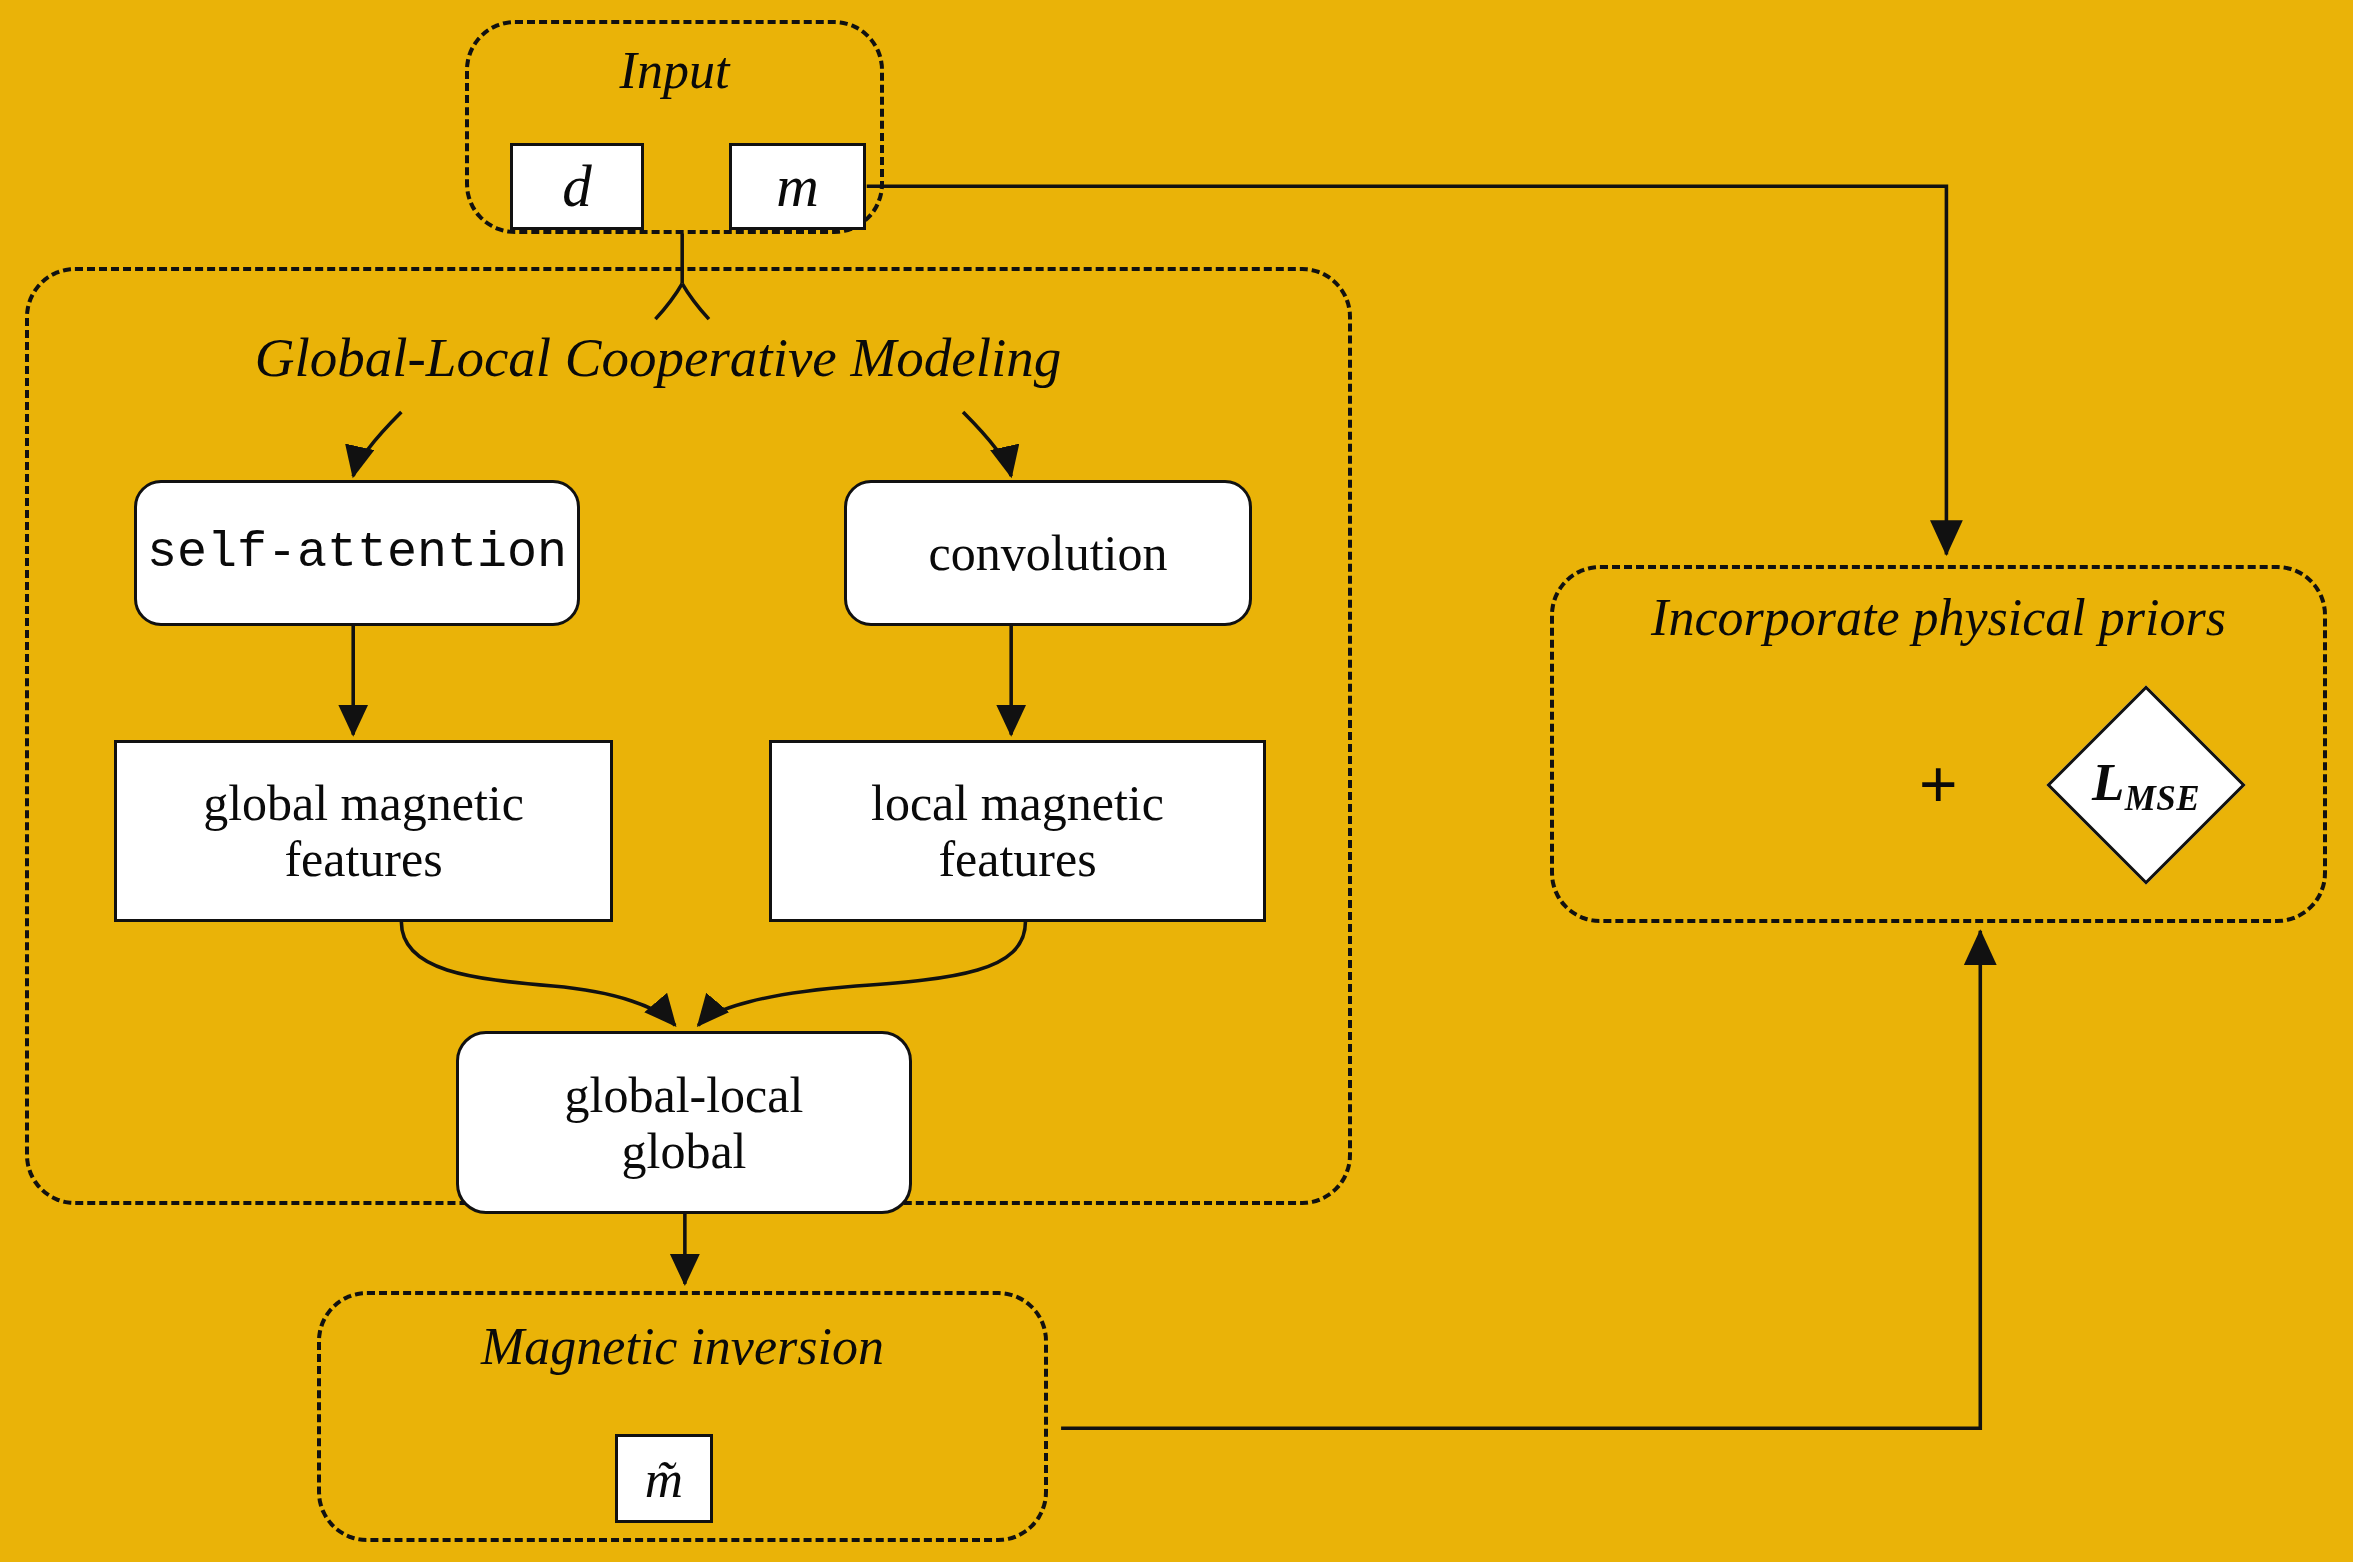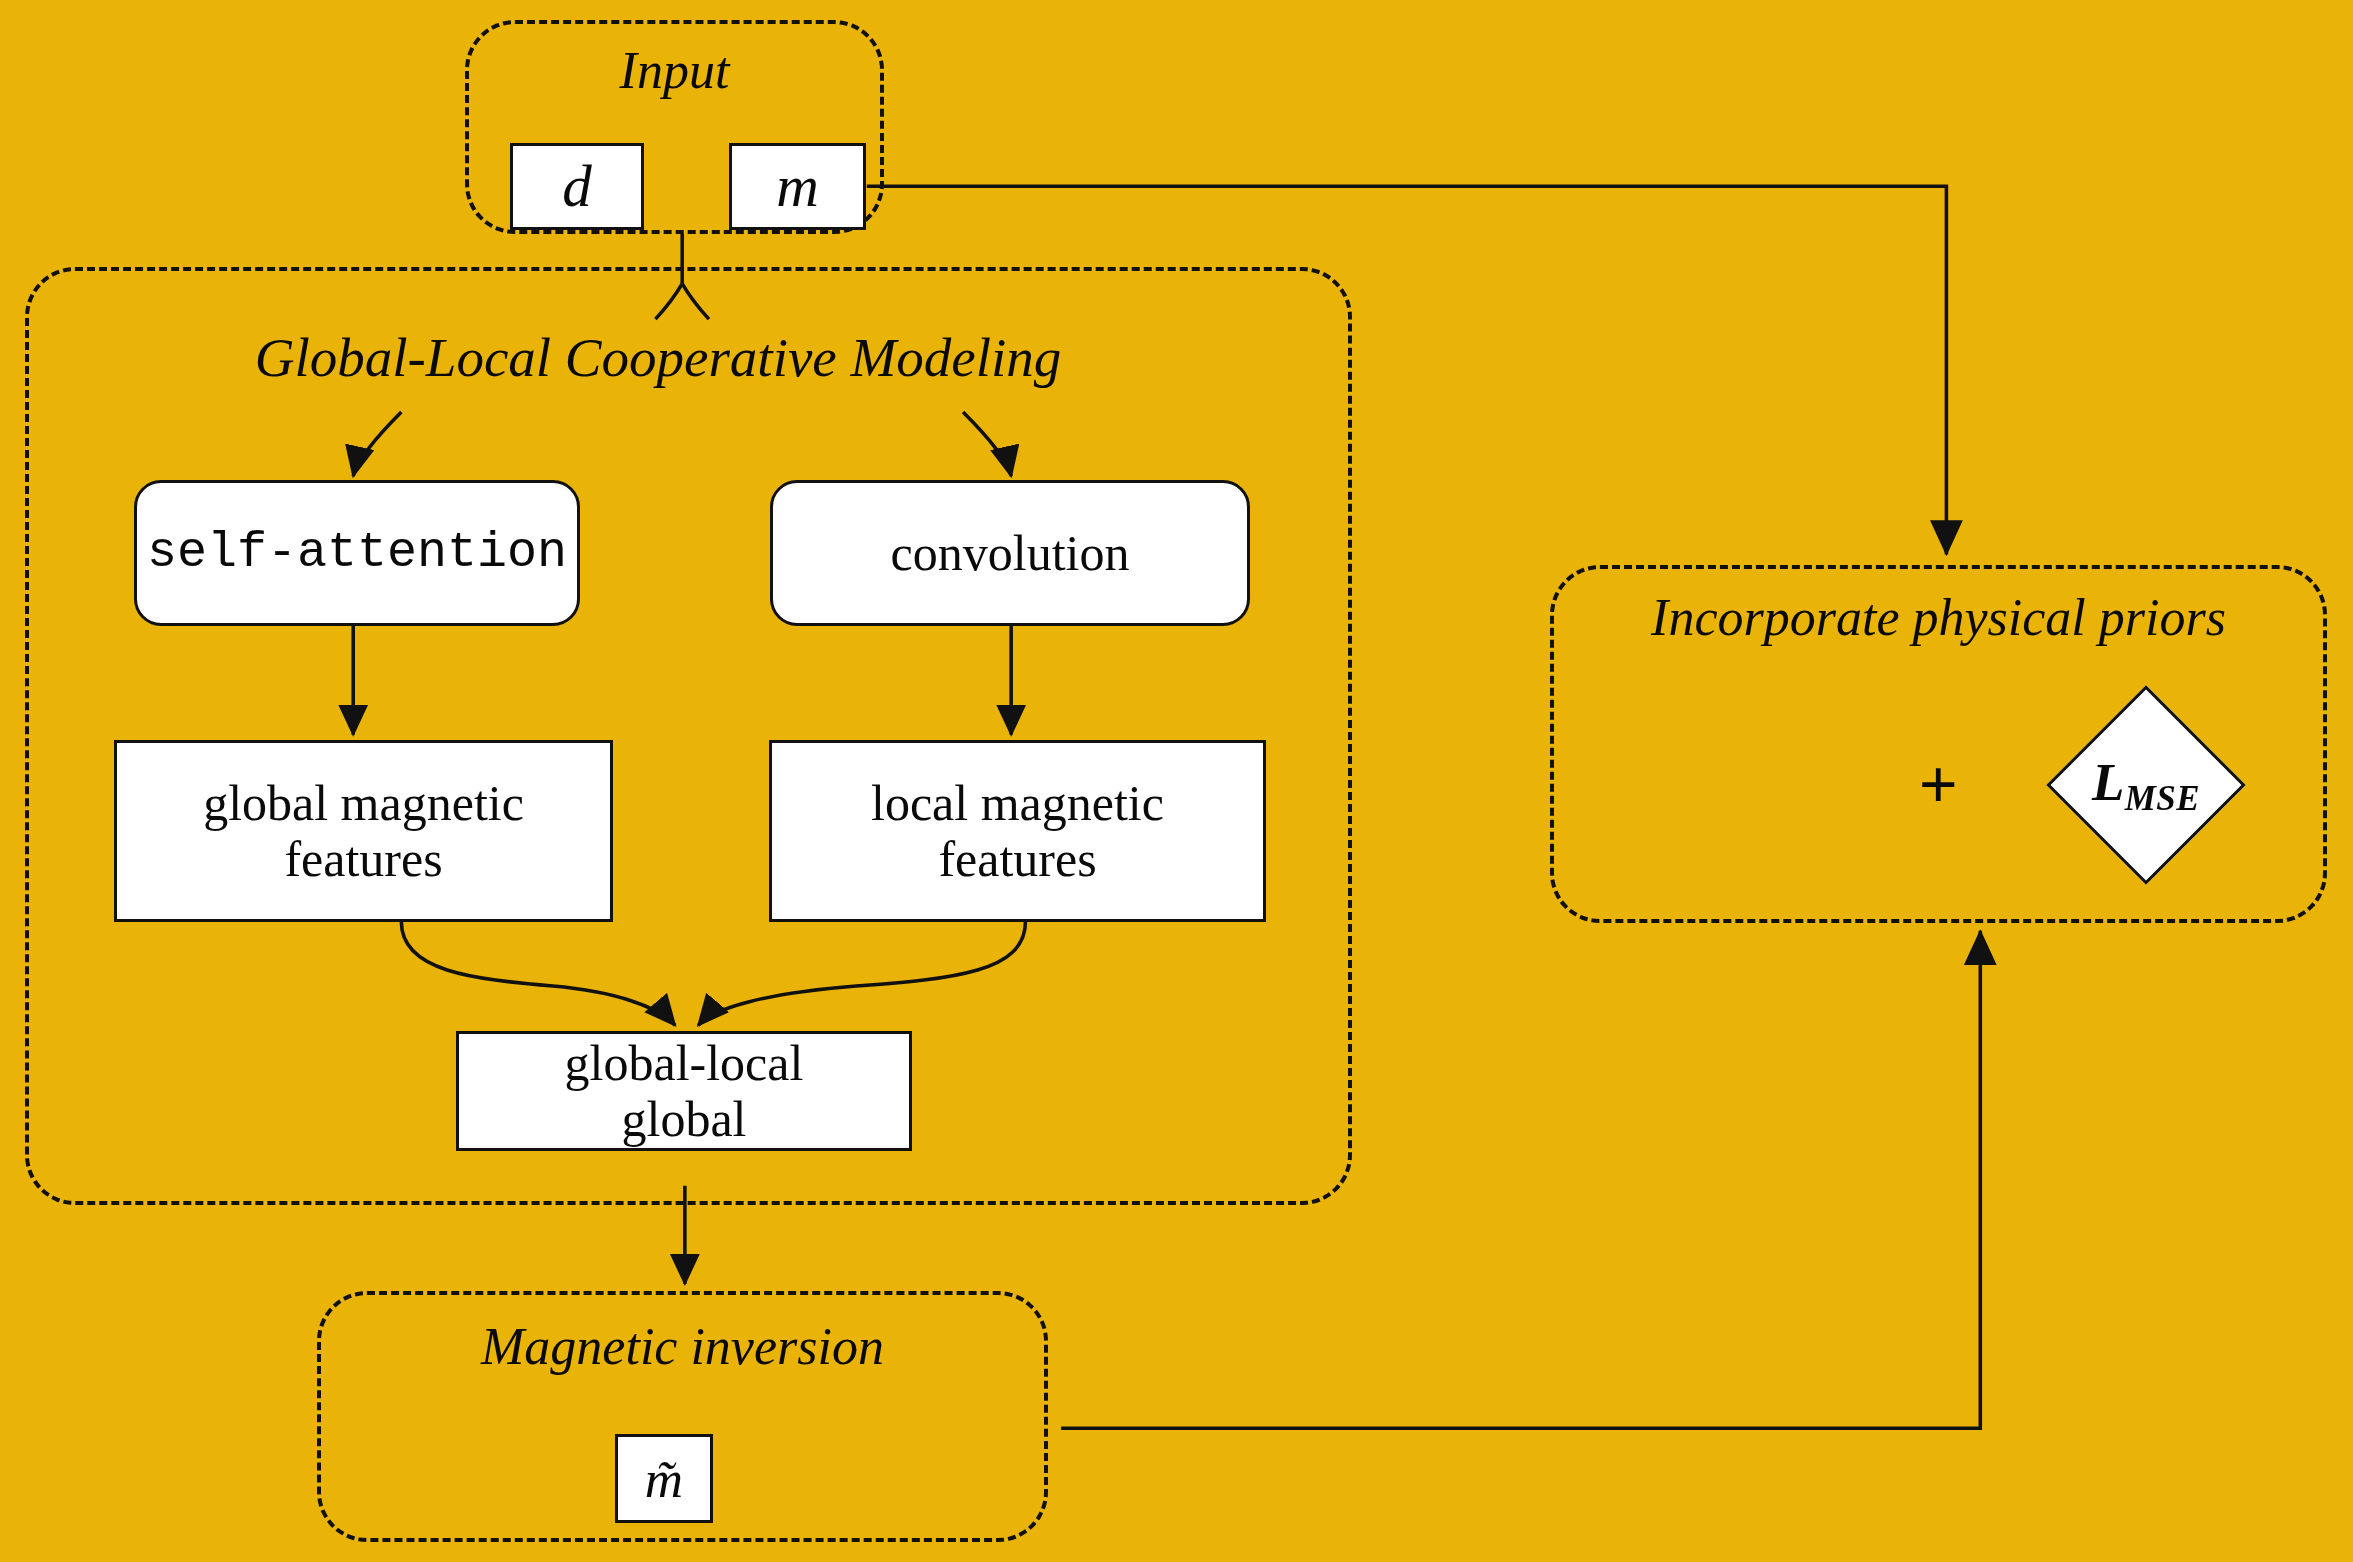--- a/index.html
+++ b/index.html
@@ -180,30 +180,30 @@
 
   <div class="node rounded t-node" style="left:134px; top:480px; width:446px; height:146px;font-family:Liberation Mono, monospace;">
     <span>self-attention</span>
   </div>
 
   <div class="node t-node" style="left:114px; top:740px; width:499px; height:182px; flex-direction:column;">
     <span>global magnetic</span>
     <span>features</span>
   </div>
 
-  <div class="node rounded t-node" style="left:770px; top:480px; width:480px; height:146px;">
+  <div class="node rounded t-node" style="left:844px; top:480px; width:408px; height:146px;">
     <span>convolution</span>
   </div>
 
   <div class="node t-node" style="left:769px; top:740px; width:497px; height:182px; flex-direction:column;">
     <span>local magnetic</span>
     <span>features</span>
   </div>
 
-  <div class="node t-node" style="left:456px; top:1031px; width:456px; height:120px; flex-direction:column;">
+  <div class="node t-node" style="left:456px; top:1031px; width:456px; height:183px; flex-direction:column;border-radius:30px;">
     <span>global-local</span>
     <span>global</span>
   </div>
 
   <div class="group" style="left:1550px; top:565px; width:777px; height:358px;"></div>
   <div class="group-title t-priors-title" style="left:1550px; top:592px; width:777px;">Incorporate physical priors</div>
 
 
   <span class="plus-sign t-plus" style="left:1919px; top:751px;">+</span>
 

